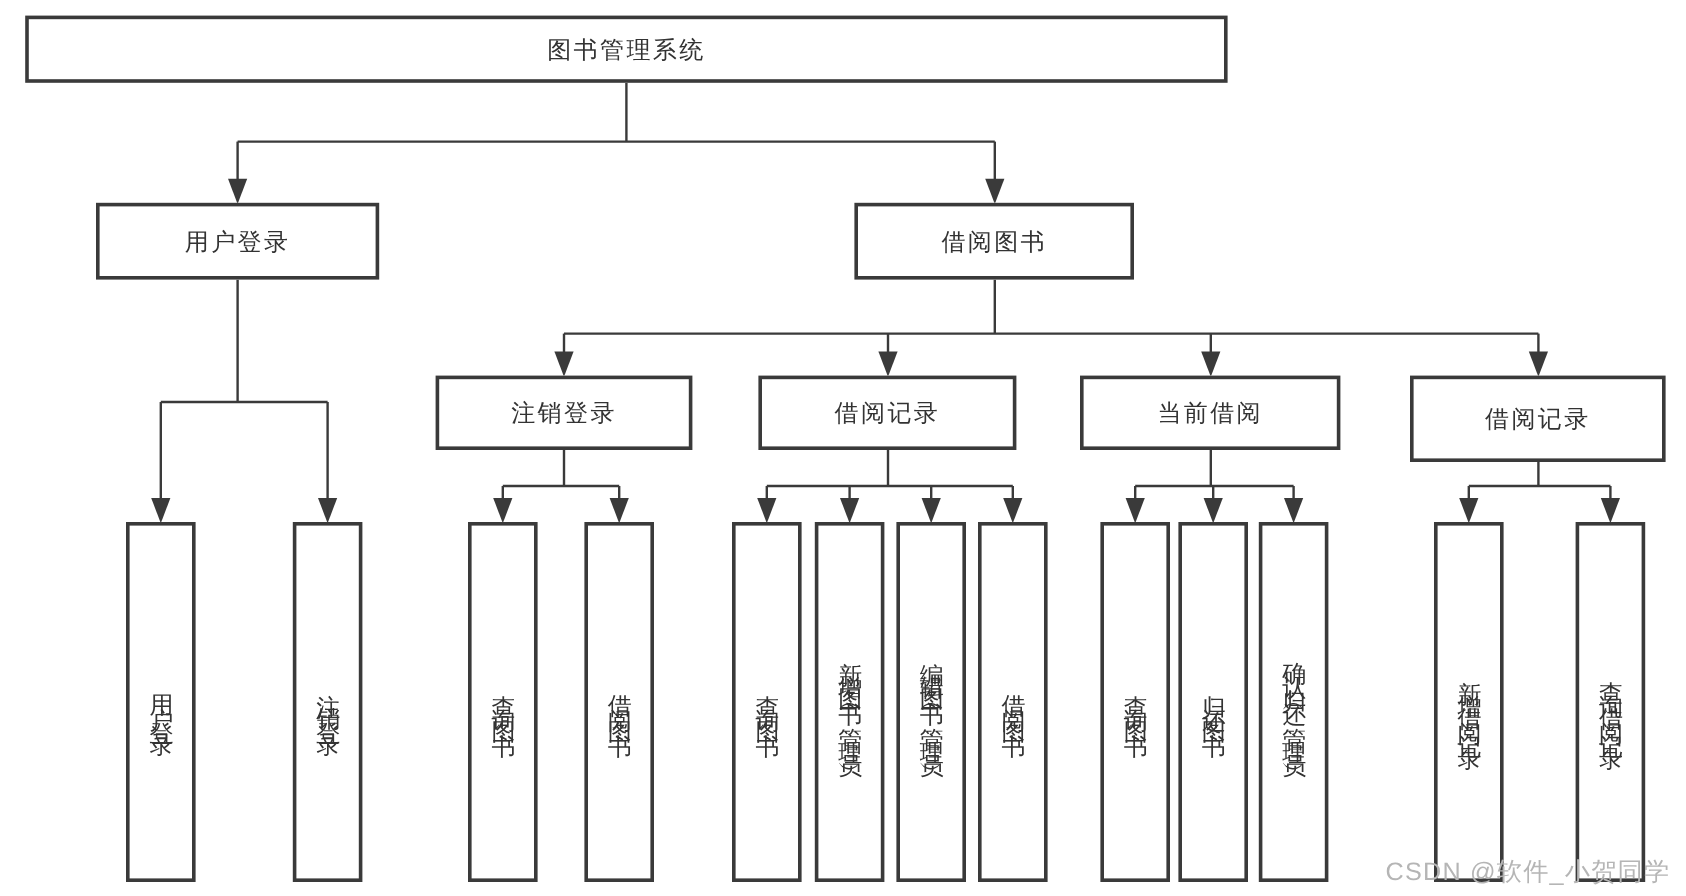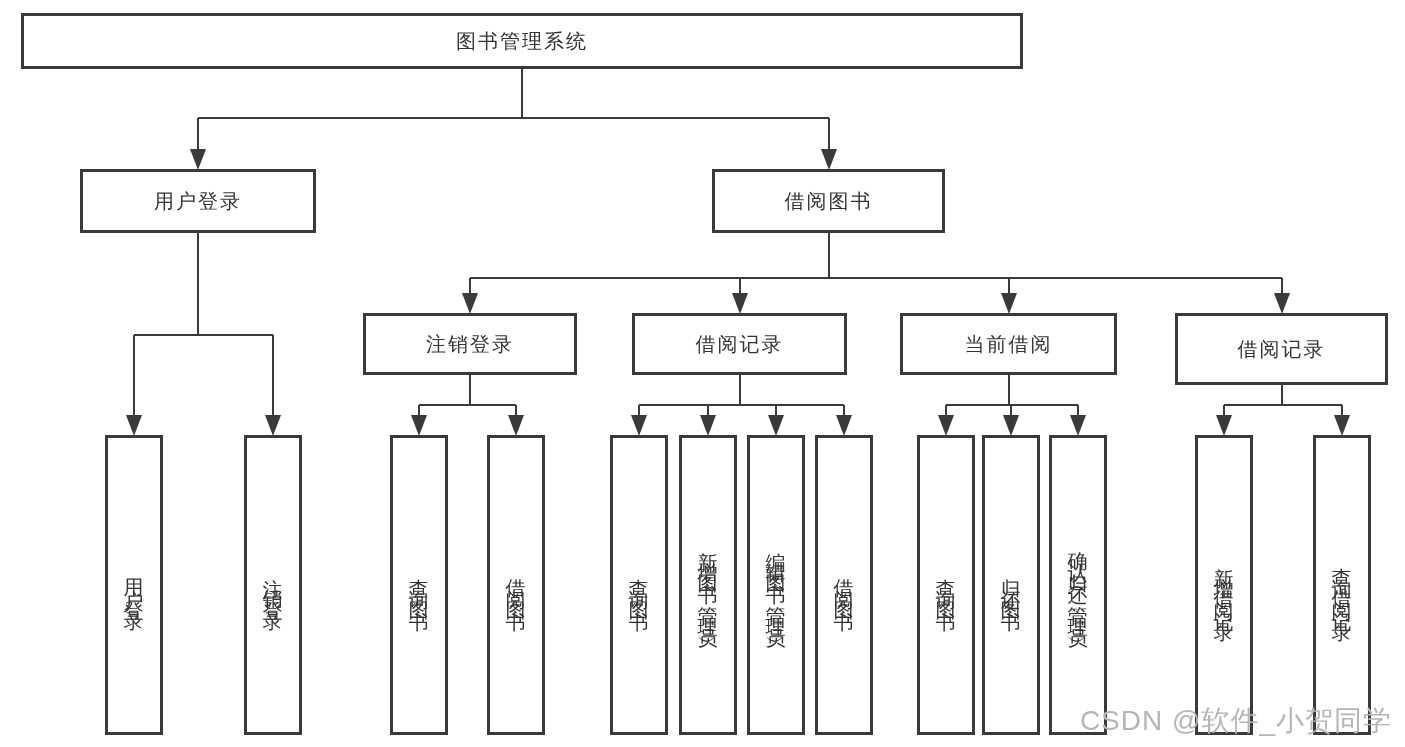--- a/index.html
+++ b/index.html
@@ -36,21 +36,21 @@
   .node.vertical span {
     writing-mode: vertical-rl;
     text-orientation: mixed;
     letter-spacing: 11px;
     line-height: 1;
   }
   #watermark {
     position: absolute;
     right: 13px;
     bottom: 7px;
-    font-size: 28px;
+    font-size: 21px;
     letter-spacing: 1px;
     color: var(--watermark, #b5b5b5);
     z-index: 3;
     white-space: nowrap;
   }
 </style>
 </head>
 <body>
 
 <div id="canvas">

